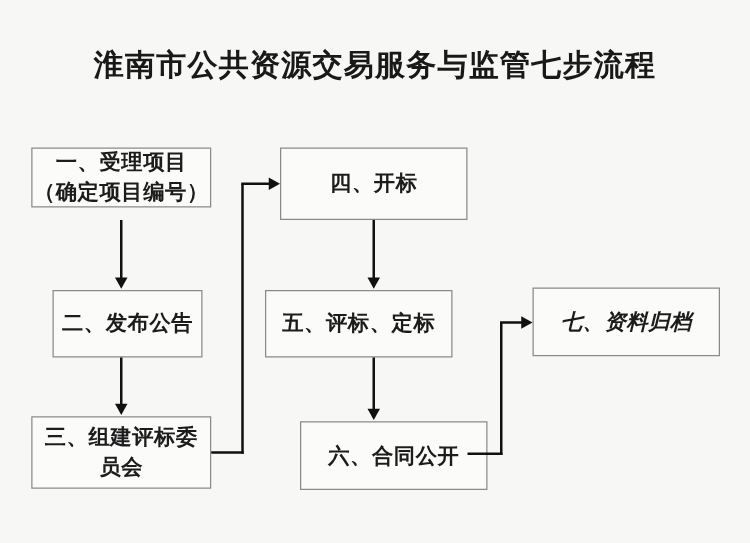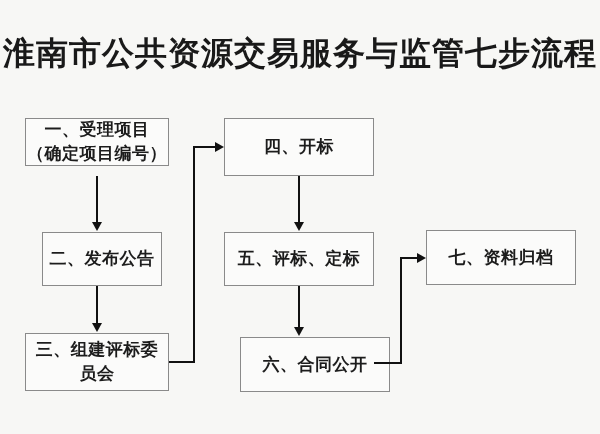--- a/index.html
+++ b/index.html
@@ -19,21 +19,21 @@
     height: 434px;
     background: #f7f7f5;
   }
   #title {
     position: absolute;
     left: 0;
     top: 36px;
     width: 600px;
     text-align: center;
     font-family: "Liberation Serif", "DejaVu Serif", serif;
-    font-size: 32px;
+    font-size: 24px;
     font-weight: bold;
     color: #191919;
     letter-spacing: 1px;
     line-height: 34px;
     white-space: nowrap;
   }
   .node {
     position: absolute;
     box-sizing: border-box;
     background: #fbfbfa;
@@ -50,23 +50,23 @@
     color: #1c1c1c;
     line-height: 24px;
     letter-spacing: 0.5px;
     white-space: pre-line;
   }
   
   #node-1 { left: 25px;  top: 118px; width: 144px; height: 48px; }
   #node-2 { left: 42px;  top: 232px; width: 120px; height: 54px; }
   #node-3 { left: 25px;  top: 333px; width: 144px; height: 58px; }
   #node-4 { left: 224px; top: 118px; width: 150px; height: 58px; }
-  #node-5 { left: 224px; top: 232px; width: 150px; height: 54px; }
+  #node-5 { left: 212px; top: 232px; width: 150px; height: 54px; }
   #node-6 { left: 224px; top: 337px; width: 150px; height: 55px; margin-left: 16px; }
-  #node-7 { left: 426px; top: 230px; width: 150px; height: 55px; }
+  #node-7 { left: 426px; top: 230px; width: 150px; height: 55px; font-style: italic; }
 
   
   .conn {
     position: absolute;
     background: #111111;
   }
   .v { width: 2px; }
   .h { height: 2px; }
   .arrow-down {
     position: absolute;

